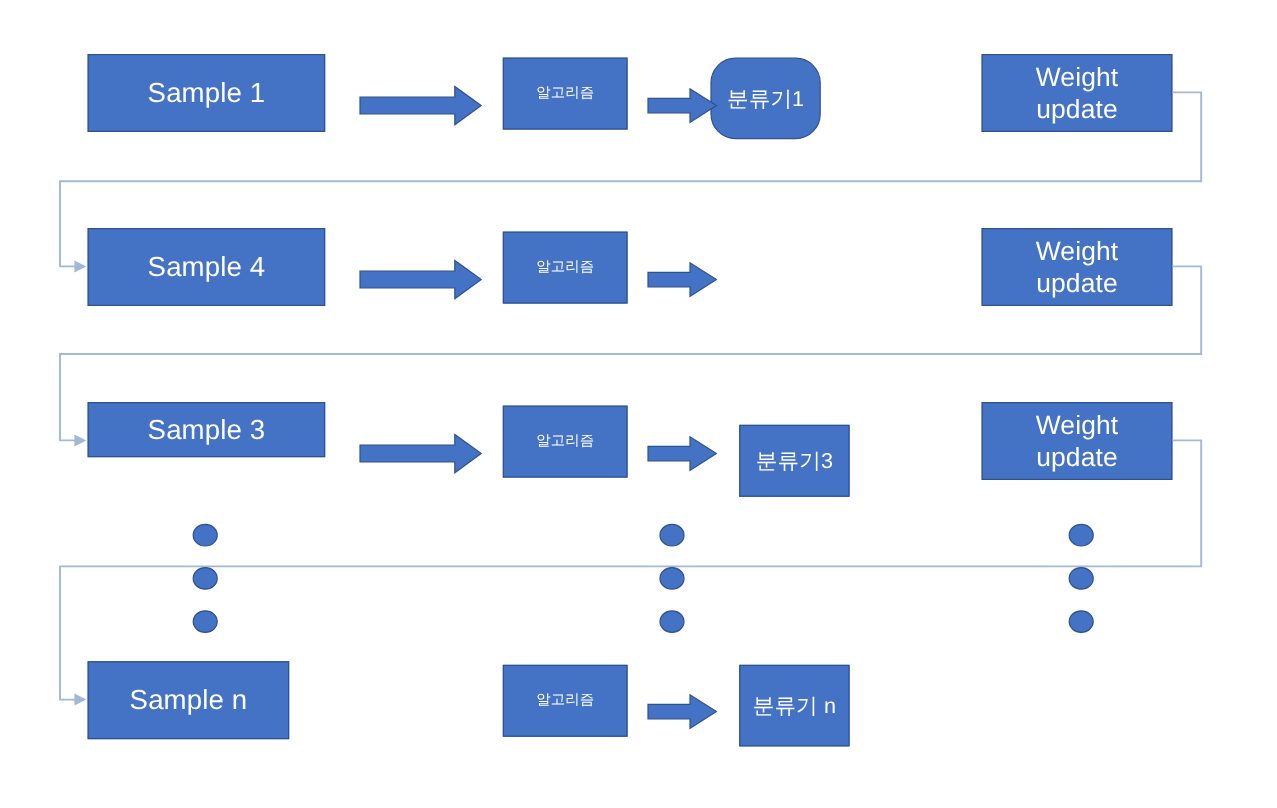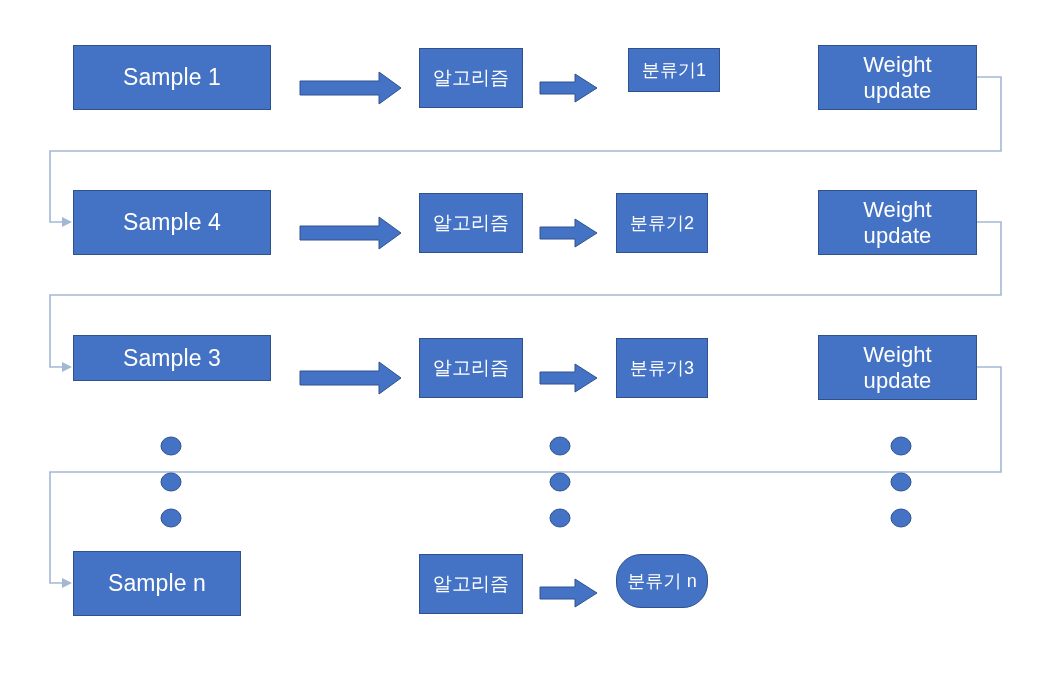--- a/index.html
+++ b/index.html
@@ -27,21 +27,21 @@
     color: #ffffff;
     display: flex;
     align-items: center;
     justify-content: center;
     text-align: center;
     line-height: 1.16;
     white-space: pre-line;
     letter-spacing: 0.1px;
   }
   .node.sample   { font-size: 23px; }
-  .node.algo     { font-size: 19px; }
+  .node.algo     { font-size: 12px; }
   .node.clf      { font-size: 18px; }
   .node.weight   { font-size: 22px; }
 
   
   #overlay {
     position: absolute;
     left: 0;
     top: 0;
     width: 1064px;
     height: 673px;
@@ -54,48 +54,47 @@
 </style>
 </head>
 <body>
 
 <div id="canvas">
 
   <div class="node sample" style="left:73px; top:45px; width:198px; height:65px;">Sample 1</div>
 
   <div class="node algo" style="left:419px; top:48px; width:104px; height:60px;">알고리즘</div>
 
-  <div class="node clf" style="left:628px; top:48px; width:92px; height:44px;">분류기1</div>
+  <div class="node clf" style="left:592px; top:48px; width:92px; height:68px;border-radius:21px;">분류기1</div>
 
   <div class="node weight" style="left:818px; top:45px; width:159px; height:65px;">Weight
 update</div>
 
   <div class="node sample" style="left:73px; top:190px; width:198px; height:65px;">Sample 4</div>
 
   <div class="node algo" style="left:419px; top:193px; width:104px; height:60px;">알고리즘</div>
 
-  <div class="node clf" style="left:616px; top:193px; width:92px; height:60px;">분류기2</div>
 
   <div class="node weight" style="left:818px; top:190px; width:159px; height:65px;">Weight
 update</div>
 
   <div class="node sample" style="left:73px; top:335px; width:198px; height:46px;">Sample 3</div>
 
   <div class="node algo" style="left:419px; top:338px; width:104px; height:60px;">알고리즘</div>
 
-  <div class="node clf" style="left:616px; top:338px; width:92px; height:60px;">분류기3</div>
+  <div class="node clf" style="left:616px; top:354px; width:92px; height:60px;">분류기3</div>
 
   <div class="node weight" style="left:818px; top:335px; width:159px; height:65px;">Weight
 update</div>
 
   <div class="node sample" style="left:73px; top:551px; width:168px; height:65px;">Sample n</div>
 
   <div class="node algo" style="left:419px; top:554px; width:104px; height:60px;">알고리즘</div>
 
-  <div class="node clf" style="left:616px; top:554px; width:92px; height:54px;border-radius:25px;">분류기 n</div>
+  <div class="node clf" style="left:616px; top:554px; width:92px; height:68px;">분류기 n</div>
 
   <svg id="overlay" viewBox="0 0 1064 673">
 
     <polygon class="blockarrow" points="300,81 379,81 379,72 401,88 379,104 379,95 300,95"></polygon>
     <polygon class="blockarrow" points="540,82 575,82 575,74 597,88 575,102 575,94 540,94"></polygon>
 
     <polygon class="blockarrow" points="300,226 379,226 379,217 401,233 379,249 379,240 300,240"></polygon>
     <polygon class="blockarrow" points="540,227 575,227 575,219 597,233 575,247 575,239 540,239"></polygon>
 
     <polygon class="blockarrow" points="300,371 379,371 379,362 401,378 379,394 379,385 300,385"></polygon>

